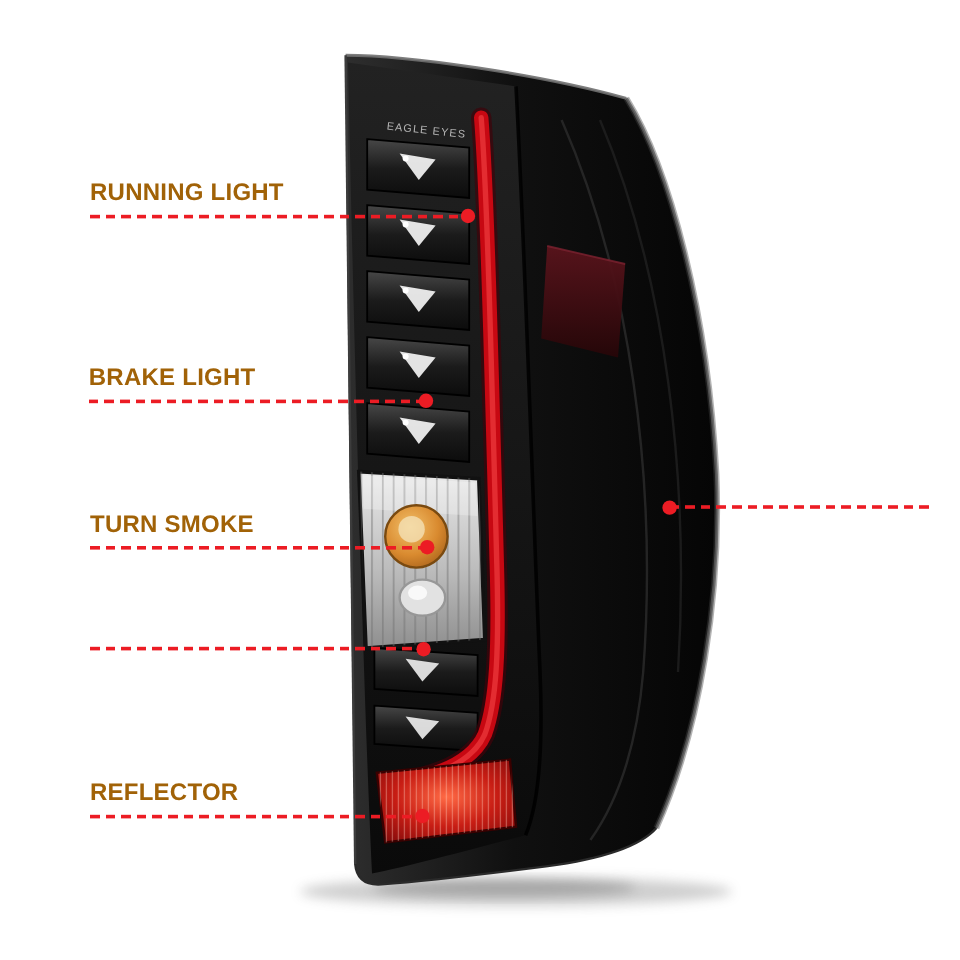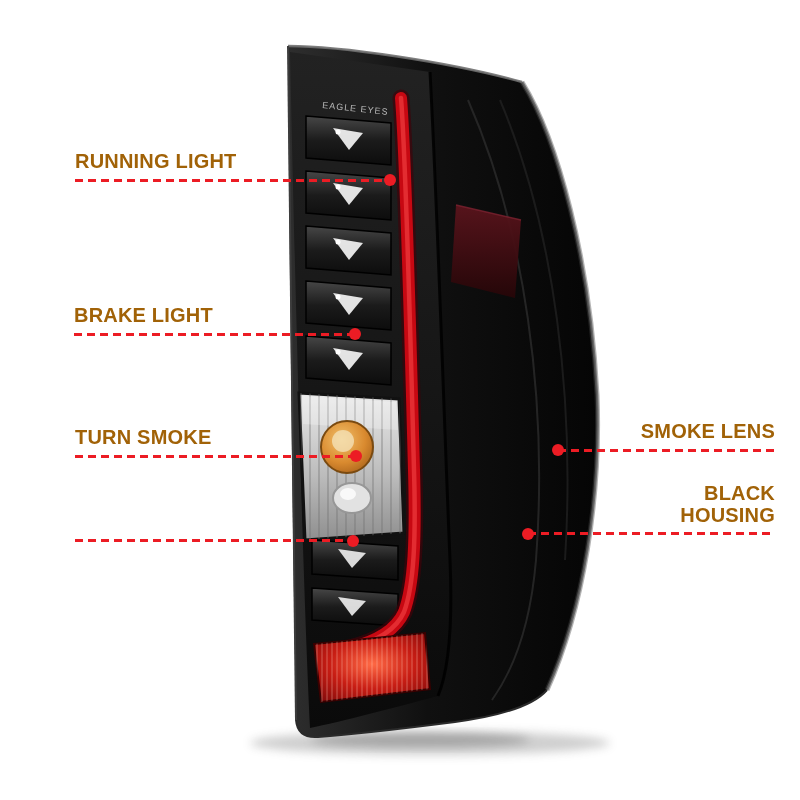--- a/index.html
+++ b/index.html
@@ -192,27 +192,26 @@
     <div class="label">TURN SMOKE</div>
     <div class="leader">
       <span class="dot"></span>
     </div>
   </div>
   <div class="callout left" id="co-reverse">
     <div class="leader">
       <span class="dot"></span>
     </div>
   </div>
+  <div class="callout left" id="co-reflector">
+    <div class="label">REFLECTOR</div>
+    <div class="leader">
+      <span class="dot"></span>
+    </div>
+  </div>
 
   <div class="callout right" id="co-smoke">
-    <div class="label">SMOKE LENS</div>
-    <div class="leader">
-      <span class="dot"></span>
-    </div>
-  </div>
-  <div class="callout right" id="co-black">
-    <div class="label">BLACK HOUSING</div>
     <div class="leader">
       <span class="dot"></span>
     </div>
   </div>
 
 </div>
 
 </body></html>

